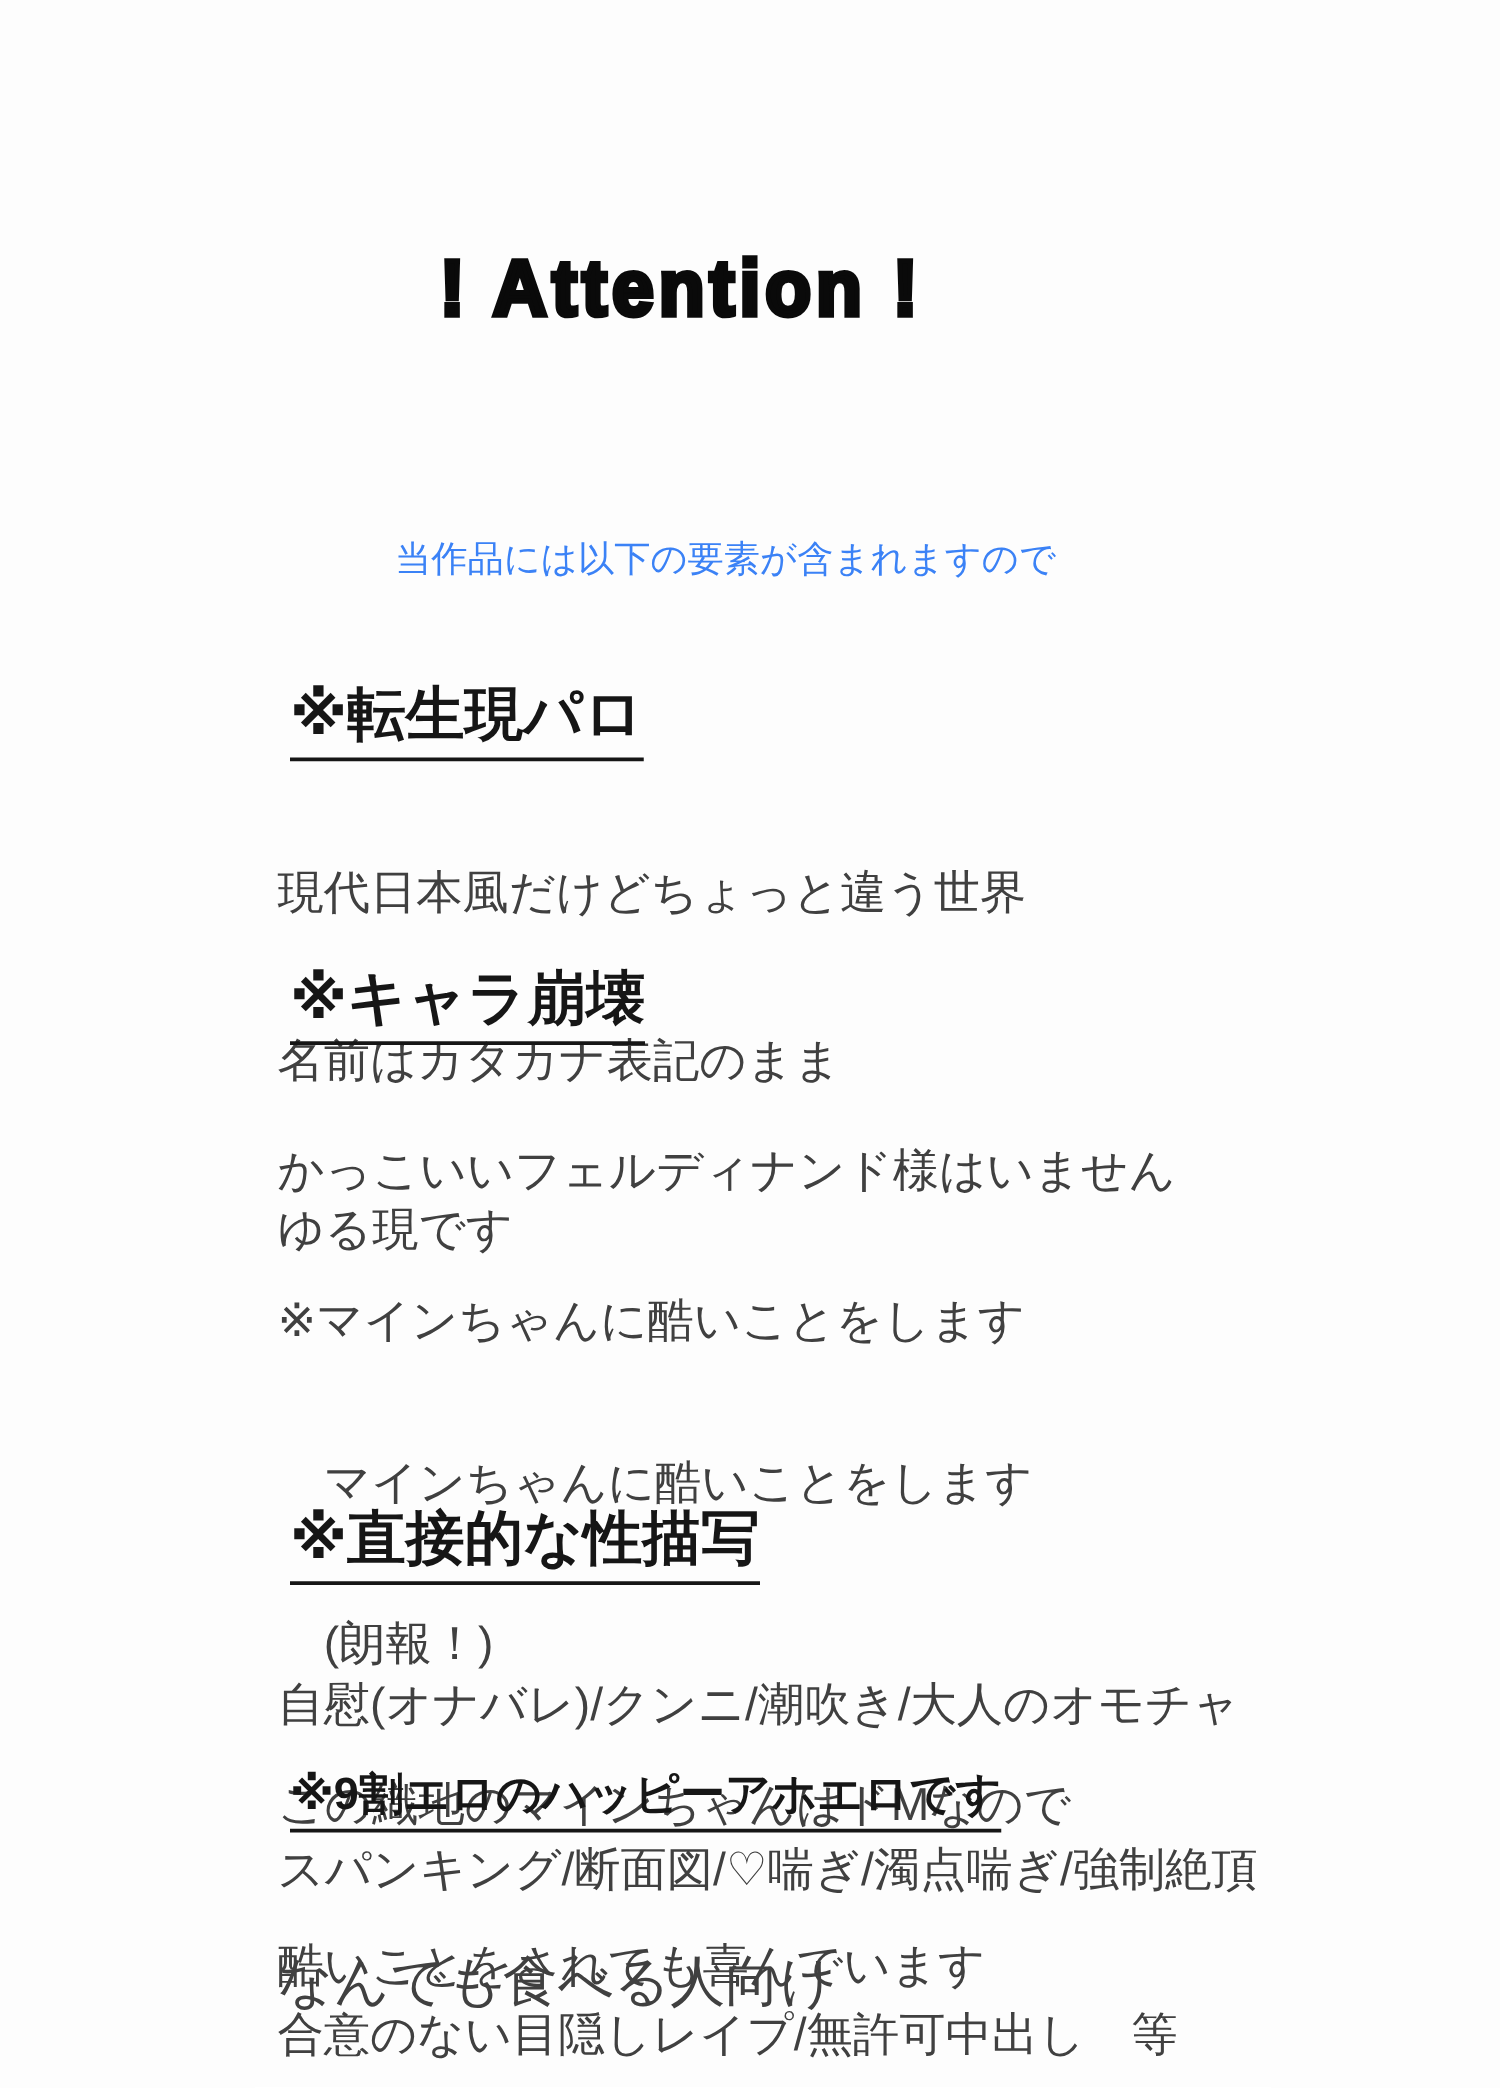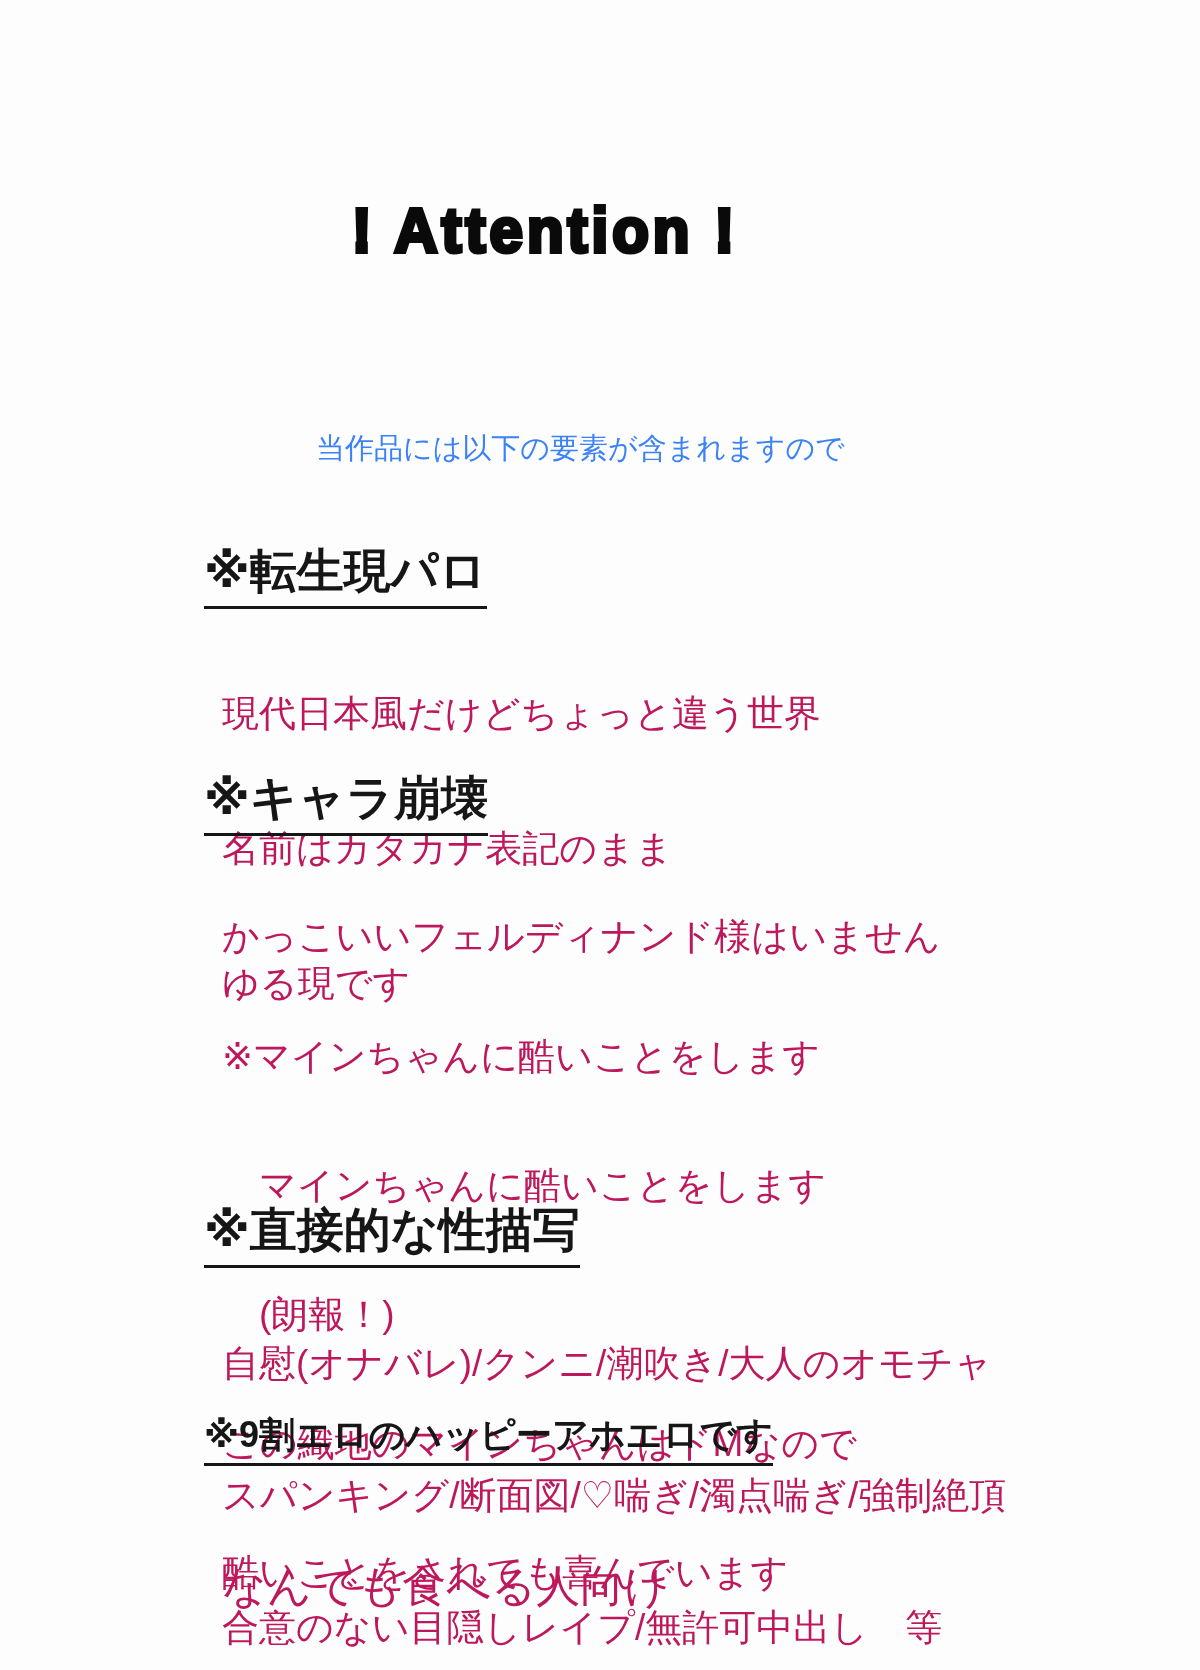--- a/index.html
+++ b/index.html
@@ -42,38 +42,38 @@
     top: 346px;
     left: 316px;
     font-size: 29px;
     line-height: 41px;
     color: #3b82f6;
     white-space: pre;
   }
   
   .sec-heading {
     position: absolute;
-    left: 204px;
+    left: 232px;
     margin: 0;
     font-size: 47px;
     font-weight: 700;
     color: #161616;
     white-space: nowrap;
   }
   .sec-heading .u {
     display: inline-block;
     border-bottom: 3px solid #161616;
     padding-bottom: 3px;
   }
   .sec-body {
     position: absolute;
     left: 222px;
     font-size: 37px;
     line-height: 45px;
-    color: #be185d;
+    color: #404040;
     white-space: pre;
   }
   #sec1-heading { top: 540px; }
   #sec1-body    { top: 601px; }
   #sec2-heading { top: 767px; }
   #sec2-body    { top: 824px; }
   #sec2-note    { top: 949px; line-height: 43px; }
   #sec3-heading { top: 1199px; }
   #sec3-body    { top: 1254px; line-height: 44px; }
   #sec4-heading { top: 1411px; font-size: 36px; }

